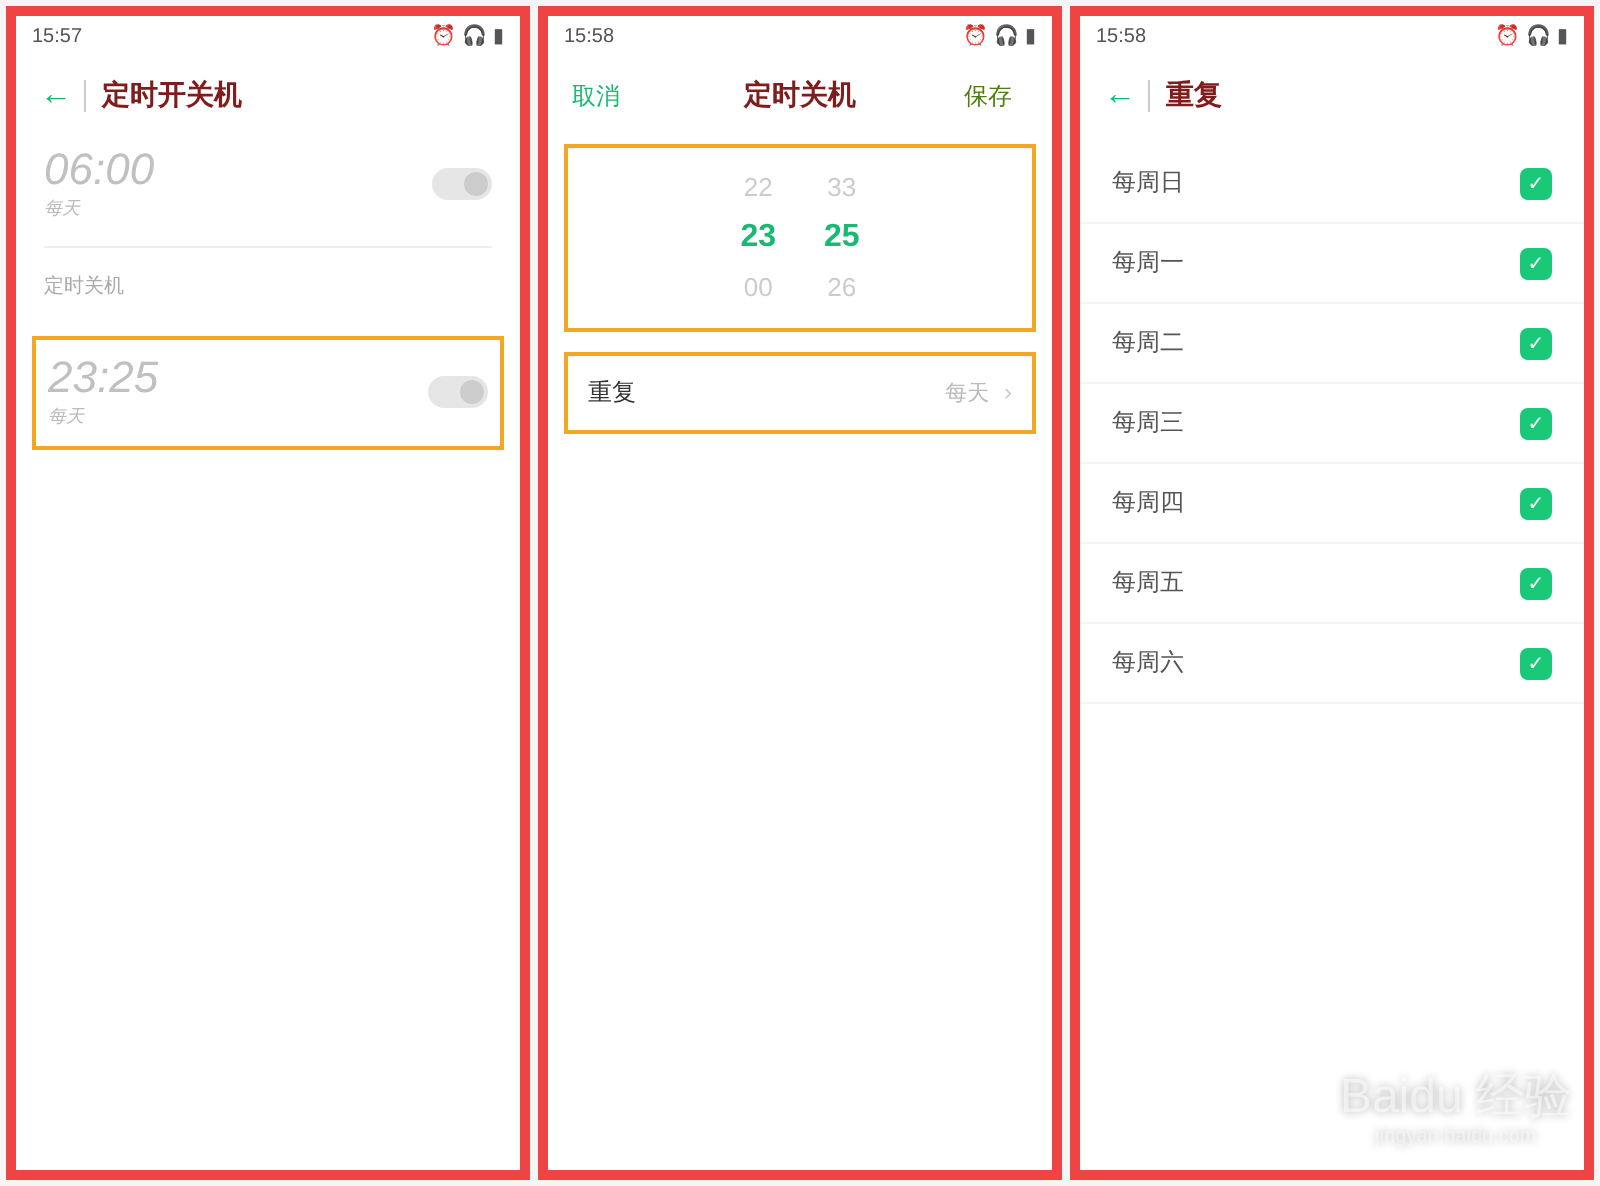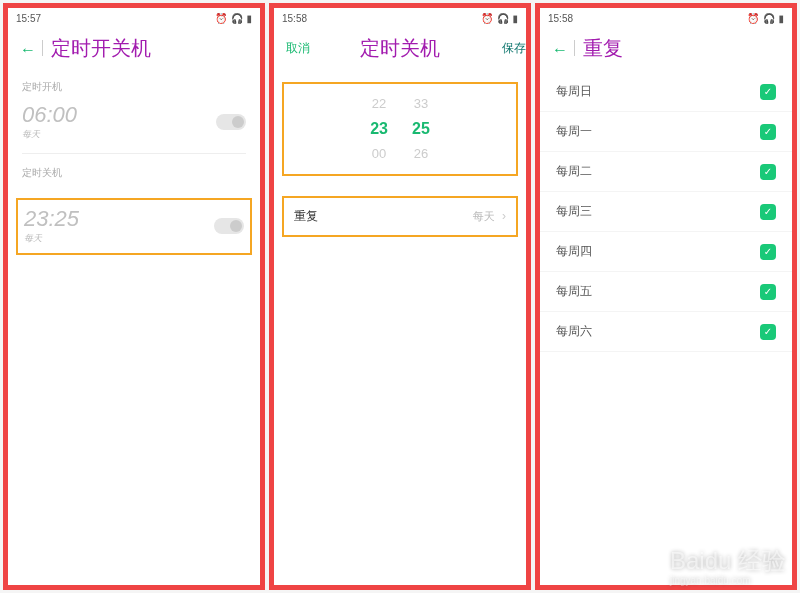--- a/index.html
+++ b/index.html
@@ -42,33 +42,33 @@
   }
   .navbar .back {
     color: #19b971;
     font-size: 16px;
     margin-right: 6px;
   }
   .navbar .divider {
     width: 1px; height: 16px; background: #ccc; margin-right: 8px;
   }
   .navbar .title {
-    font-size: 20px;
-    color: #a21caf;
-    font-weight: 400;
+    font-size: 14px;
+    color: #7f1d1d;
+    font-weight: 700;
   }
   .navbar.center .title {
     position: absolute;
     left: 0; right: 0; text-align: center;
   }
   .navbar .leftbtn {
     color: #19b971; font-size: 12px; text-align: right;
   }
   .navbar .rightbtn {
-    color: #0f766e; font-size: 12px; position:absolute; right:0;
+    color: #4d7c0f; font-size: 12px; position:absolute; right:20px;
   }
   .section-label {
     font-size: 10px;
     color: #aaa;
     padding: 12px 14px 4px;
   }
   .timerow {
     padding: 4px 14px 12px;
     display: flex;
     align-items: center;
@@ -94,21 +94,21 @@
   .highlight {
     border: 2px solid #f5a623;
     margin: 14px 8px;
     padding: 2px 6px 8px;
   }
   .highlight .timerow { padding: 4px 0 0; }
 
   
   .picker {
     border: 2px solid #f5a623;
-    margin: 14px 8px;
+    margin: 4px 8px;
     height: 94px;
     display:flex;
     justify-content:center;
     gap: 24px;
     align-items:center;
   }
   .picker .col { text-align:center; }
   .picker .faded { color:#ccc; font-size:13px; line-height:22px;}
   .picker .sel { color:#19b971; font-size:16px; font-weight:bold; line-height:28px;}
   .listrow {
@@ -133,22 +133,22 @@
     color:#555;
     border-bottom: 1px solid #f4f4f4;
   }
   .checkbox {
     width: 16px; height:16px; background:#19c978; border-radius:4px;
     display:flex; align-items:center; justify-content:center;
     color:#fff; font-size:10px;
   }
 
   .watermark {
-    position:absolute; right:14px; bottom:2px;
-    text-align:left; color: rgba(255,255,255,.55);
+    position:absolute; right:14px; bottom:14px;
+    text-align:center; color: rgba(255,255,255,.55);
     font-size: 24px; line-height: 20px;
     pointer-events:none;
     text-shadow: 0 0 4px rgba(0,0,0,.3);
   }
   .watermark .sub { font-size:10px; color: rgba(255,255,255,.4); display:block; }
 </style>
 </head>
 <body>
 
 <div class="screen">
@@ -159,21 +159,20 @@
       <span>🎧</span>
       <span>▮</span>
     </span>
   </div>
   <div class="navbar">
     <span class="back">←</span>
     <span class="divider"></span>
     <span class="title">定时开关机</span>
   </div>
 
-  <div class="section-label">定时开机</div>
   <div class="timerow">
     <div class="left">
       <div class="time">06:00</div>
       <div class="sub">每天</div>
     </div>
     <div class="toggle"></div>
   </div>
   <div class="hr"></div>
 
   <div class="section-label">定时关机</div>

